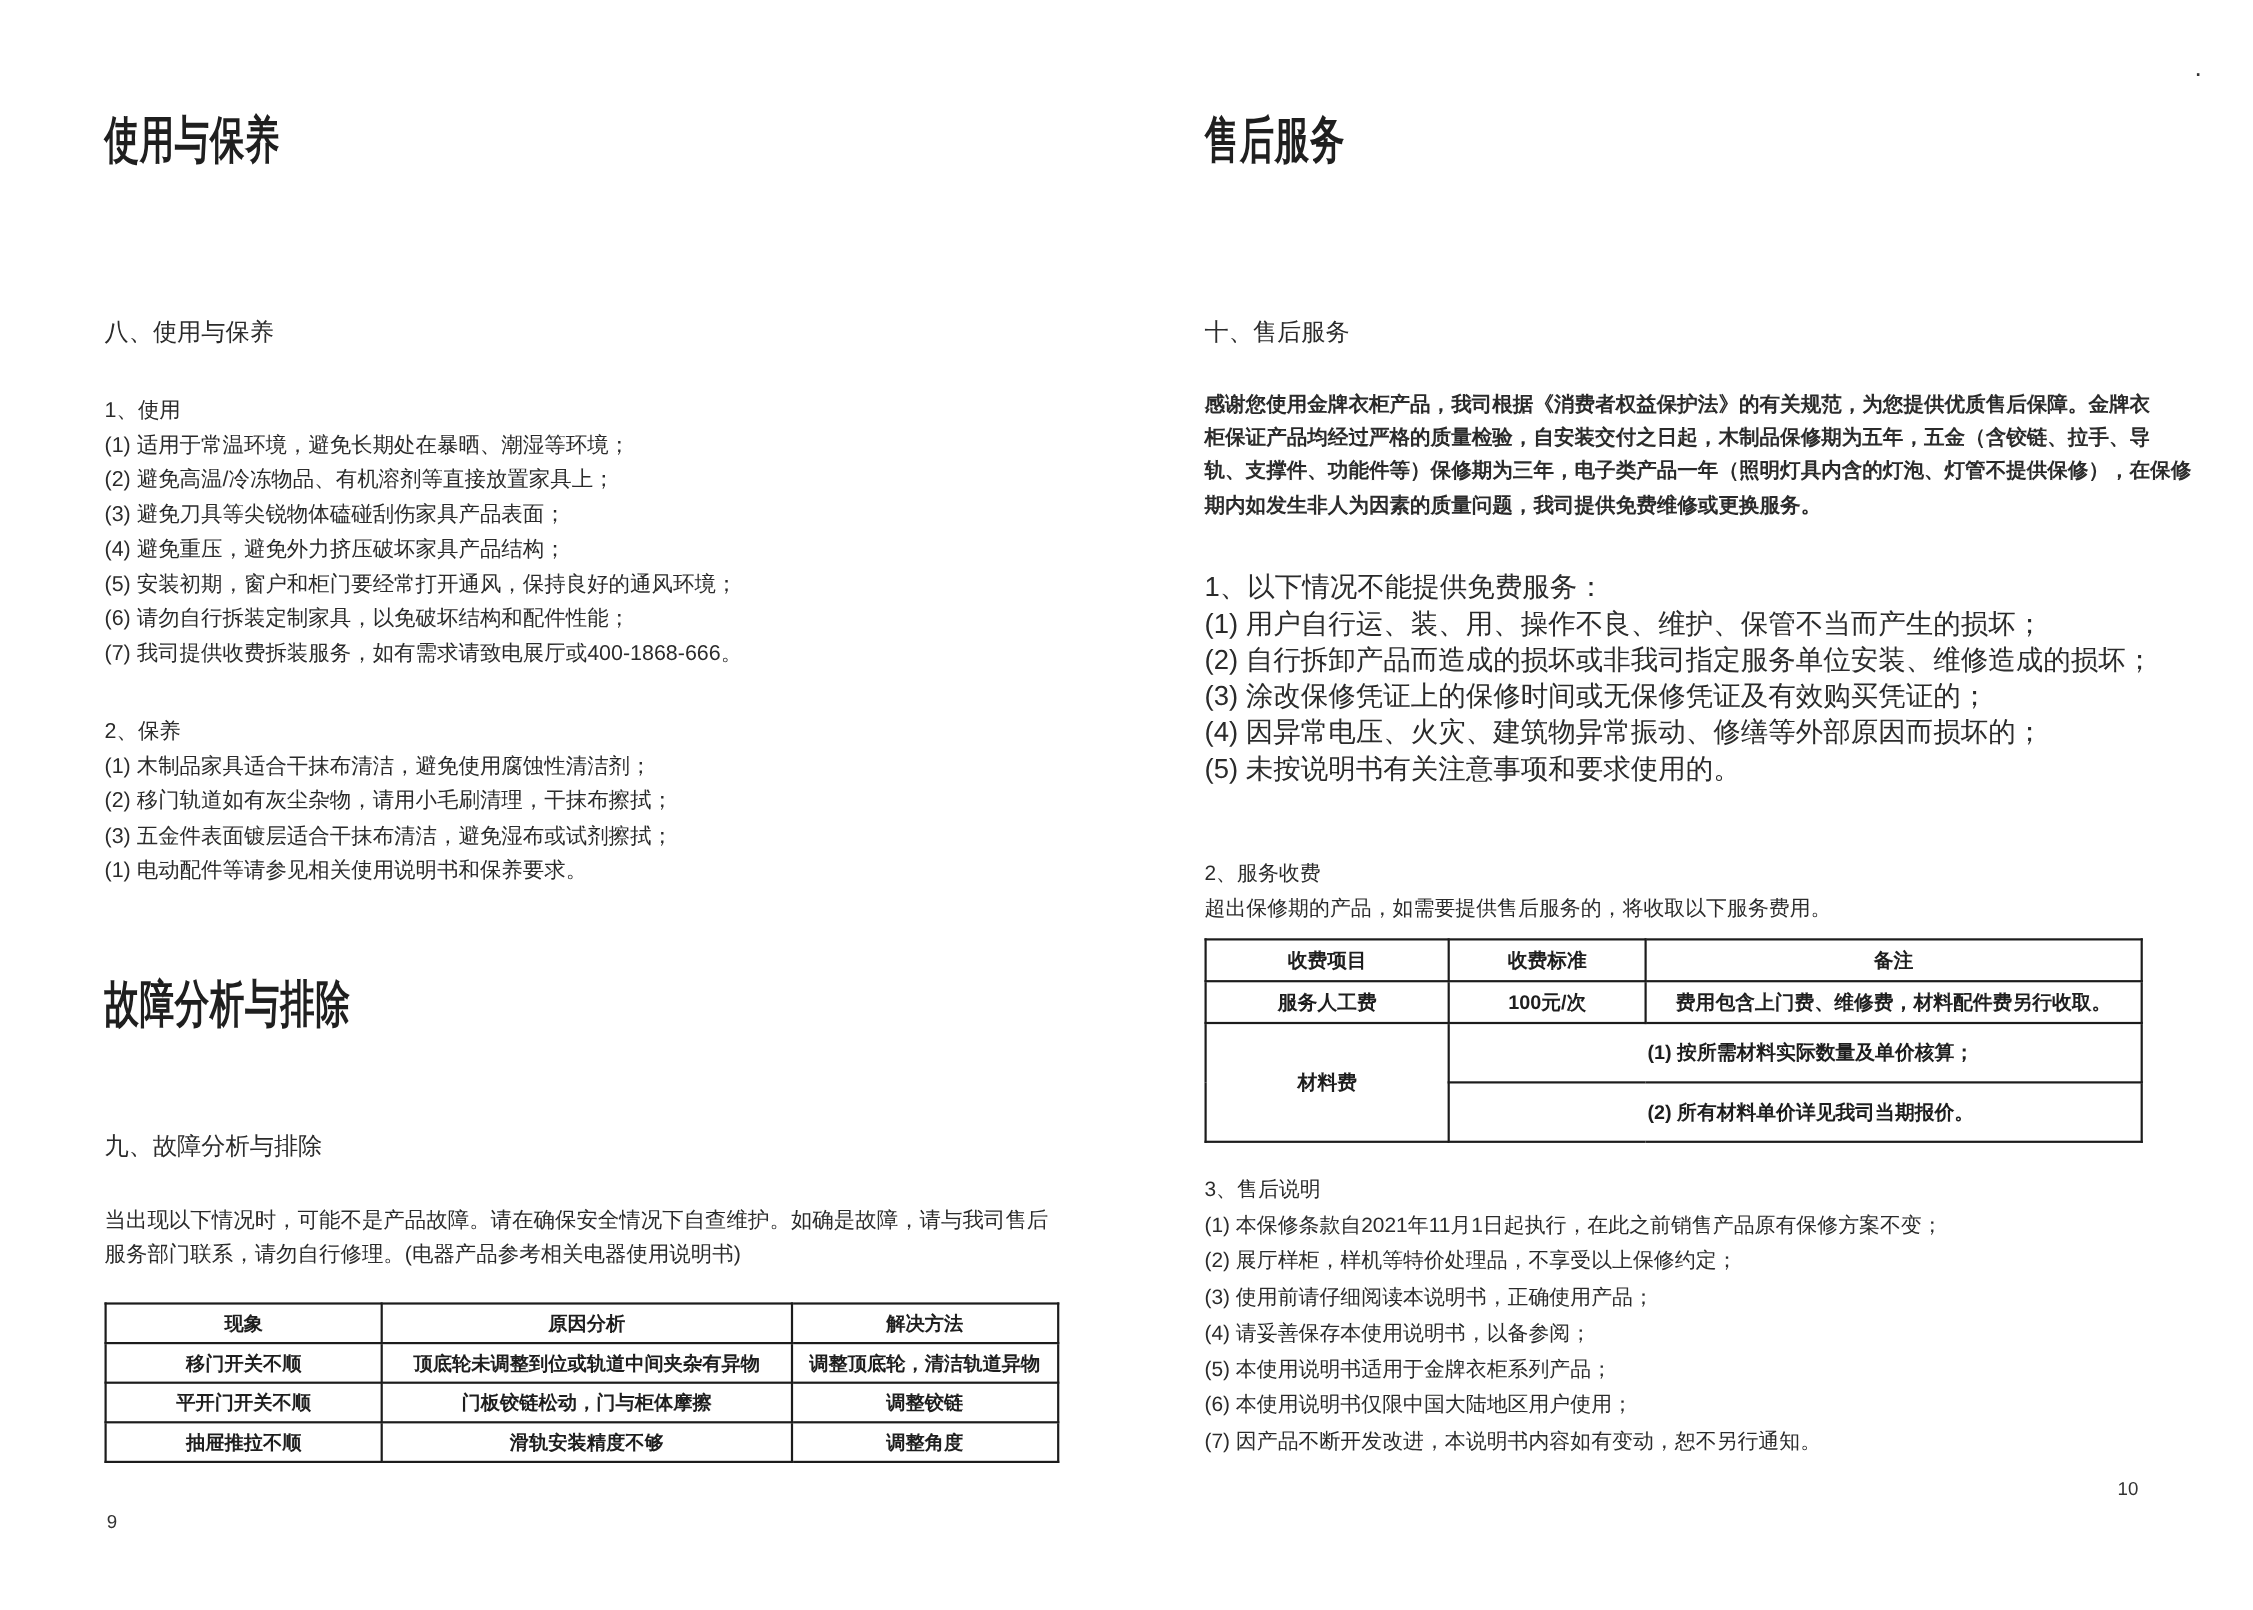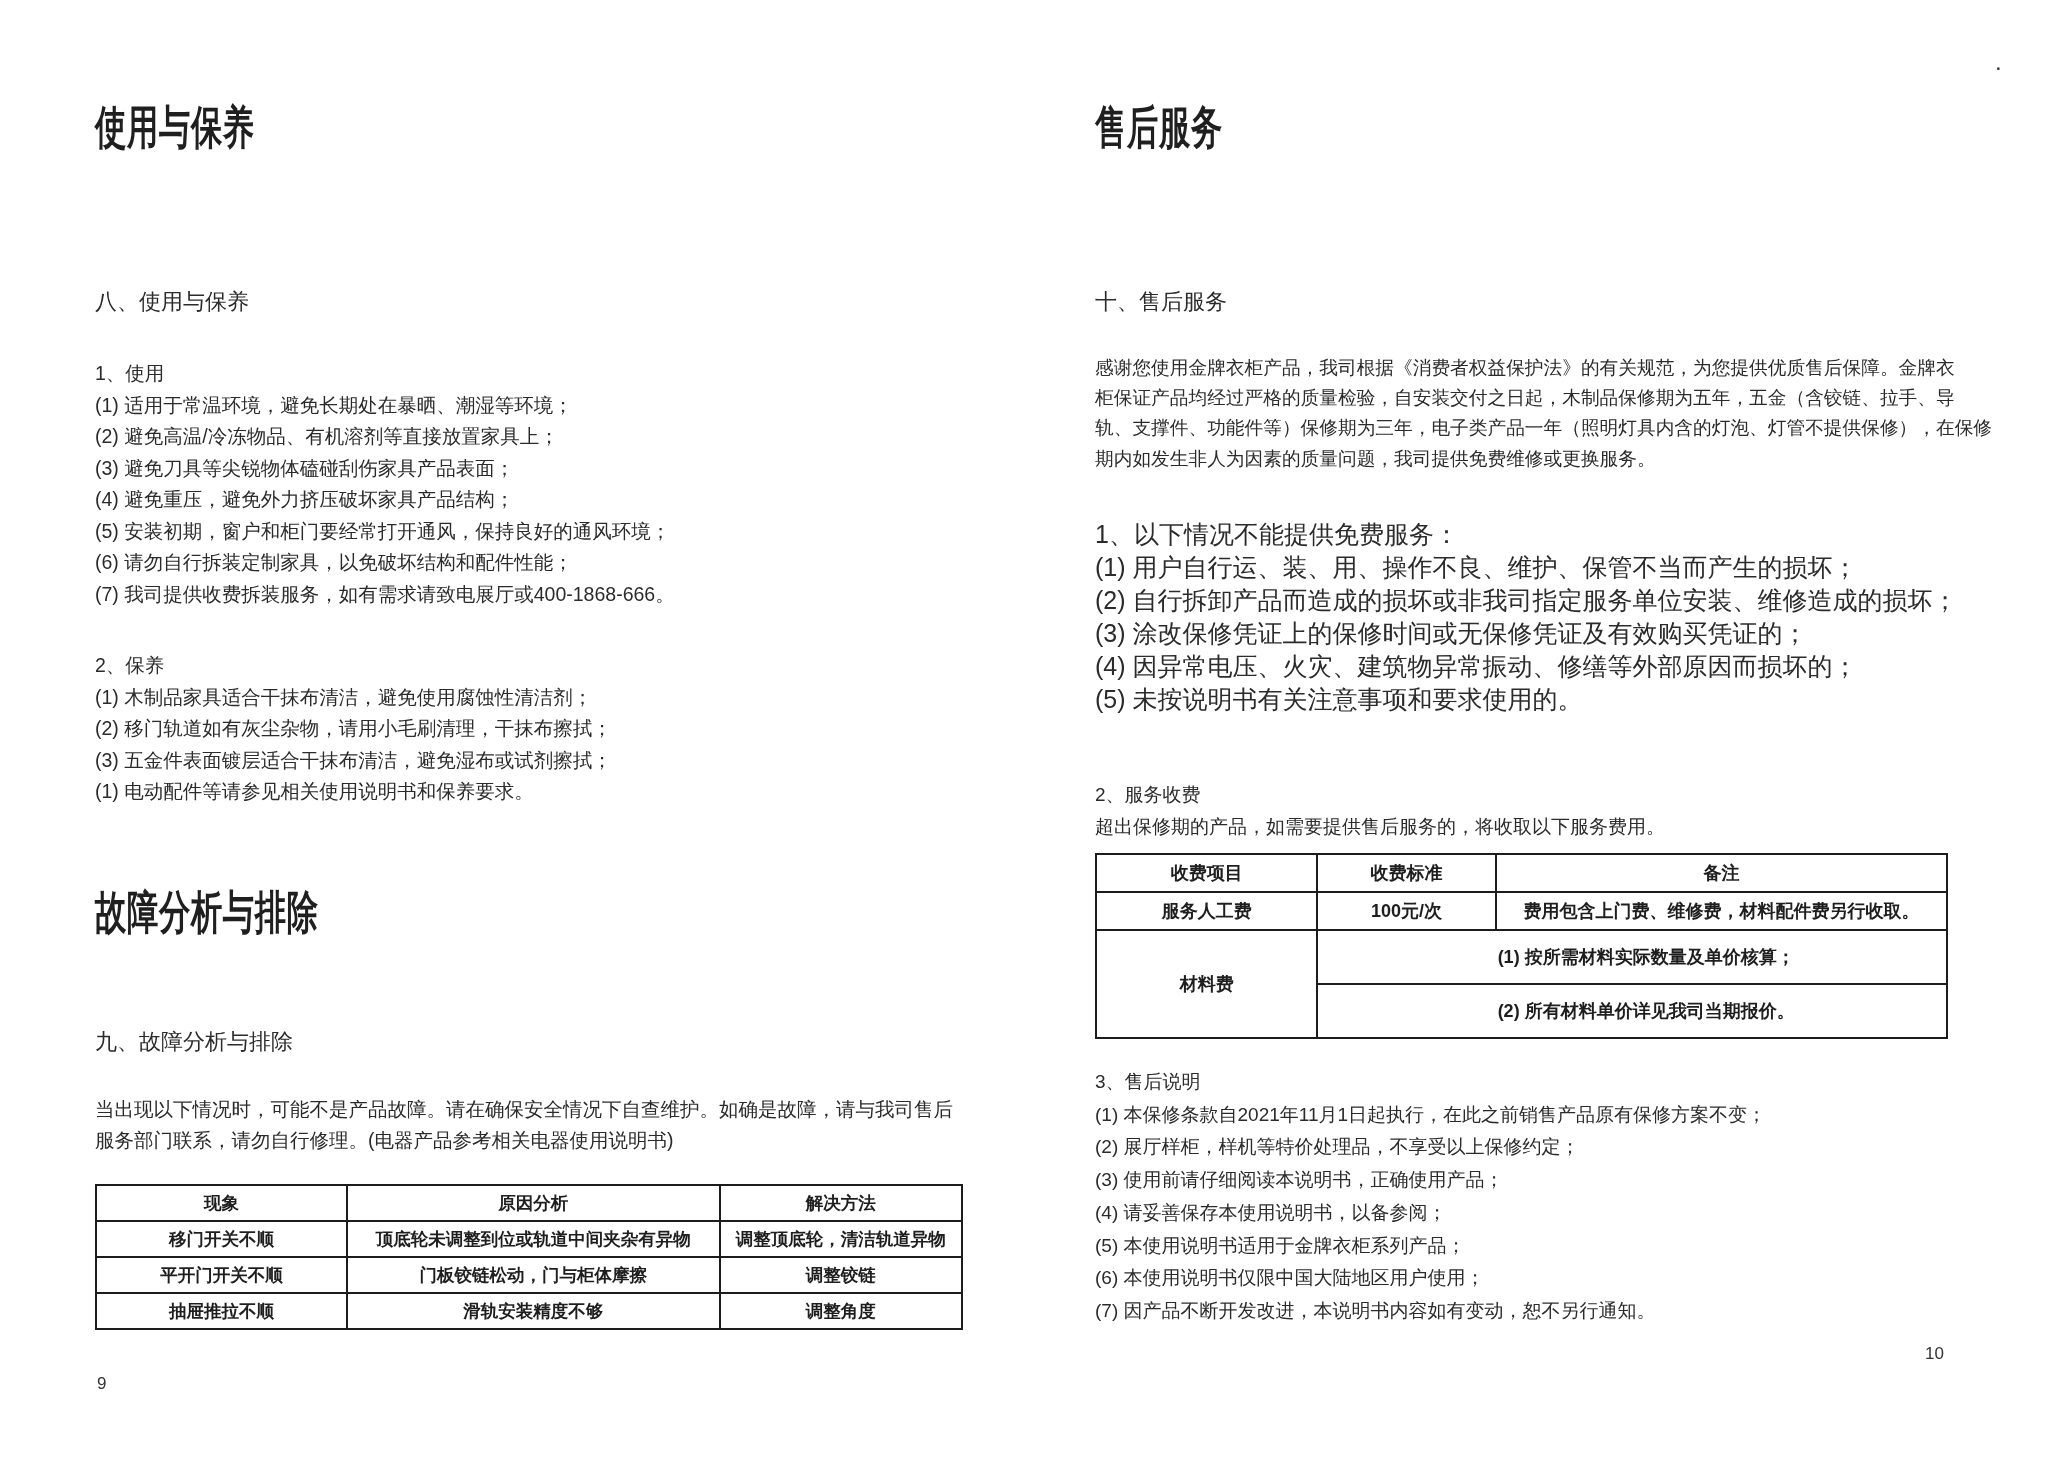--- a/index.html
+++ b/index.html
@@ -12,21 +12,21 @@
   .big-title{
     font-size:46px;font-weight:700;color:#1f1f1f;white-space:nowrap;
     transform:scaleX(0.68);transform-origin:0 0;letter-spacing:1px;line-height:48px;
   }
   .sec-h{font-size:22px;font-weight:500;color:#2b2b2b;white-space:nowrap;line-height:28px;}
   .blk{font-size:19.5px;font-weight:400;}
   .ln{white-space:nowrap;}
   .lh-l .ln{line-height:31.5px;}
   .lh-r .ln{line-height:33px;font-size:25px;}
   .lh-r2 .ln{line-height:32.7px;font-size:19px;}
-  .para .ln{line-height:30.2px;font-size:18.7px;}
+  .para .ln{line-height:30.2px;font-size:18.7px;font-weight:bold;}
   .intro2 .ln{line-height:31px;}
   .one-ln{font-size:19px;line-height:28px;white-space:nowrap;}
   .tbl{position:absolute;border-collapse:collapse;table-layout:fixed;color:#1e1e1e;}
   .tbl td{border:2px solid #1c1c1c;text-align:center;font-weight:600;padding:0;overflow:hidden;white-space:nowrap;}
   .tbl-l{font-size:17.5px;}
   .tbl-l td{height:34px;}
   .tbl-r{font-size:18px;}
   .cell-left{text-align:center;padding-left:28px !important;}
   .pagenum{font-size:17px;color:#333;line-height:20px;}
   .stray{position:absolute;left:1995px;top:48px;font-size:24px;color:#333;}

